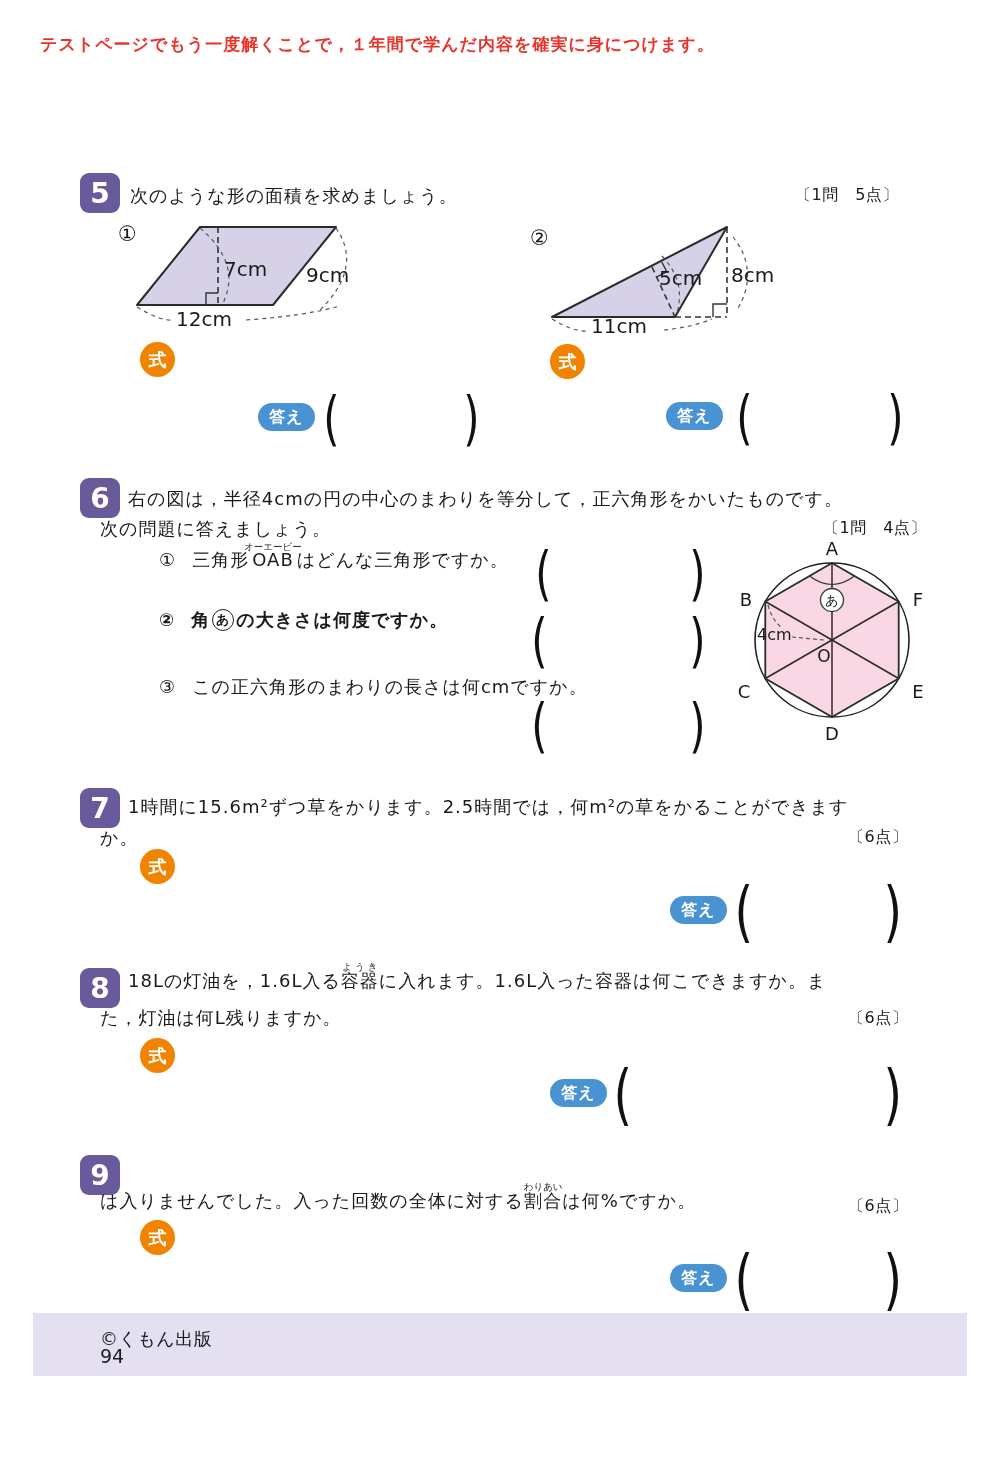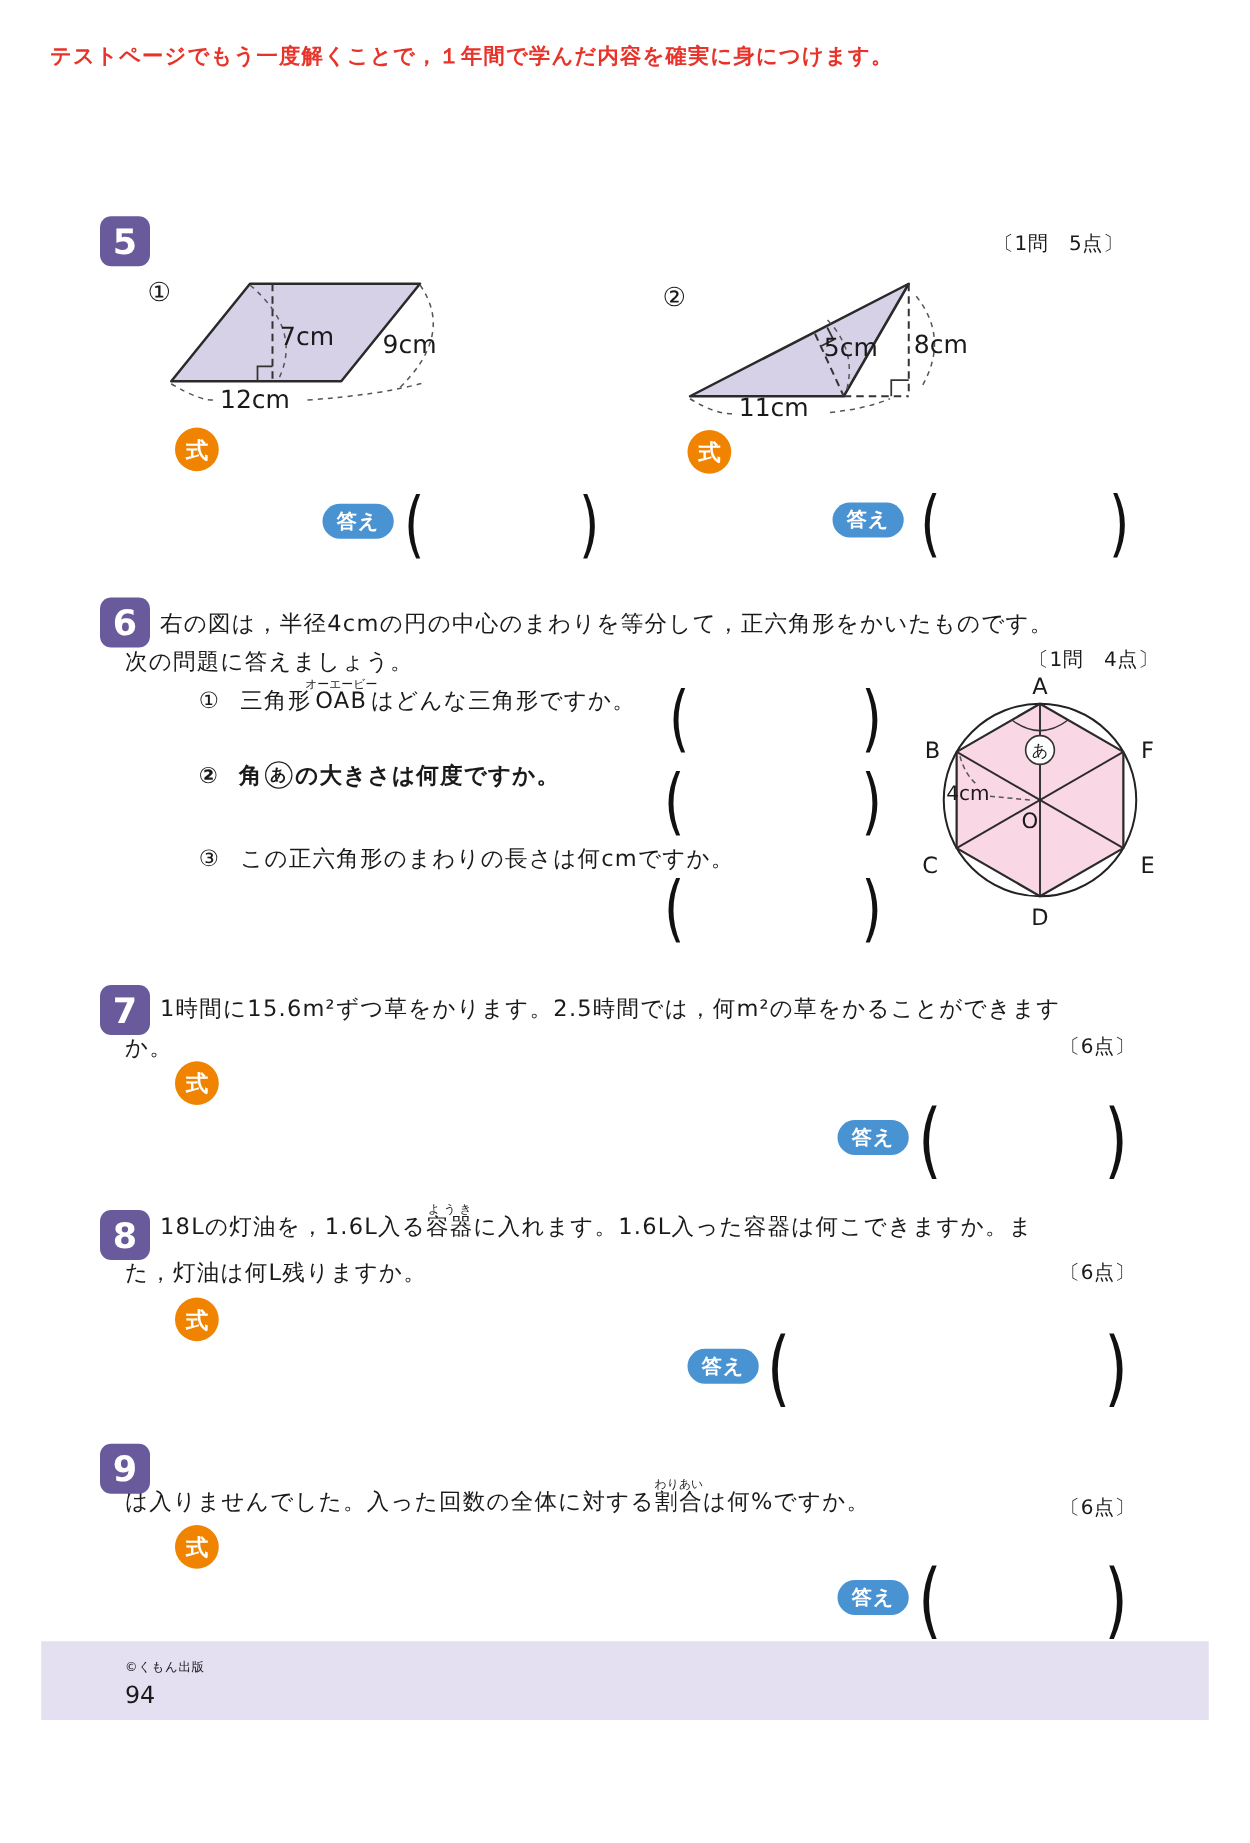--- a/index.html
+++ b/index.html
@@ -18,32 +18,33 @@
                font-size:18px;font-weight:bold;display:flex;align-items:center;justify-content:center;}
   .kotae-badge{width:57px;height:28px;background:#4a93d3;border-radius:14px;color:#fff;
                font-size:16px;font-weight:bold;display:flex;align-items:center;justify-content:center;letter-spacing:1px;}
   .paren{line-height:1;font-weight:400;color:#111;transform:scaleX(0.72);transform-origin:center top;}
   .paren-m{font-size:58px;}
   .paren-l{font-size:66px;}
   .circled{display:inline-flex;width:20px;height:20px;border:1.5px solid #222;border-radius:50%;
            align-items:center;justify-content:center;font-size:13px;margin:0 2px;vertical-align:2px;}
   ruby rt{font-size:9.5px;letter-spacing:0;}
   .footer-band{background:#e5dff2;}
-  .footer-copy{font-size:10px;letter-spacing:0.5px;}
+  .footer-copy{font-size:18px;letter-spacing:0.5px;}
   .footer-page{font-size:19px;}
   svg text{font-family:"DejaVu Sans","Liberation Sans",sans-serif;fill:#1a1a1a;}
 </style>
 </head>
 <body>
 
 <div id="page">
 
   <div class="abs note" style="left:40px;top:33px;">テストページでもう一度解くことで，１年間で学んだ内容を確実に身につけます。</div>
 
   <div class="abs num-badge" style="left:80px;top:173px;">5</div>
+  <div class="abs ptext" style="left:130px;top:184px;">次のような形の面積を求めましょう。</div>
   <div class="abs points" style="left:795px;top:185px;">〔1問　5点〕</div>
 
   <div class="abs subnum" style="left:118px;top:222px;">①</div>
 
   <svg class="abs" style="left:112px;top:216px;" width="285" height="125" viewBox="0 0 285 125">
     <polygon points="88,11 224,11 161,89 25,89" fill="#d6d1e7" stroke="#2a2a2a" stroke-width="2" stroke-linejoin="round"></polygon>
     <path d="M106,11 L106,89" fill="none" stroke="#333" stroke-width="1.6" stroke-dasharray="6 4"></path>
     <path d="M94,89 L94,77 L106,77" fill="none" stroke="#333" stroke-width="1.4"></path>
     <path d="M88,12 Q130,48 111,87" fill="none" stroke="#555" stroke-width="1.2" stroke-dasharray="4 4"></path>
     <path d="M224,12 Q252,52 206,96" fill="none" stroke="#555" stroke-width="1.2" stroke-dasharray="4 4"></path>

